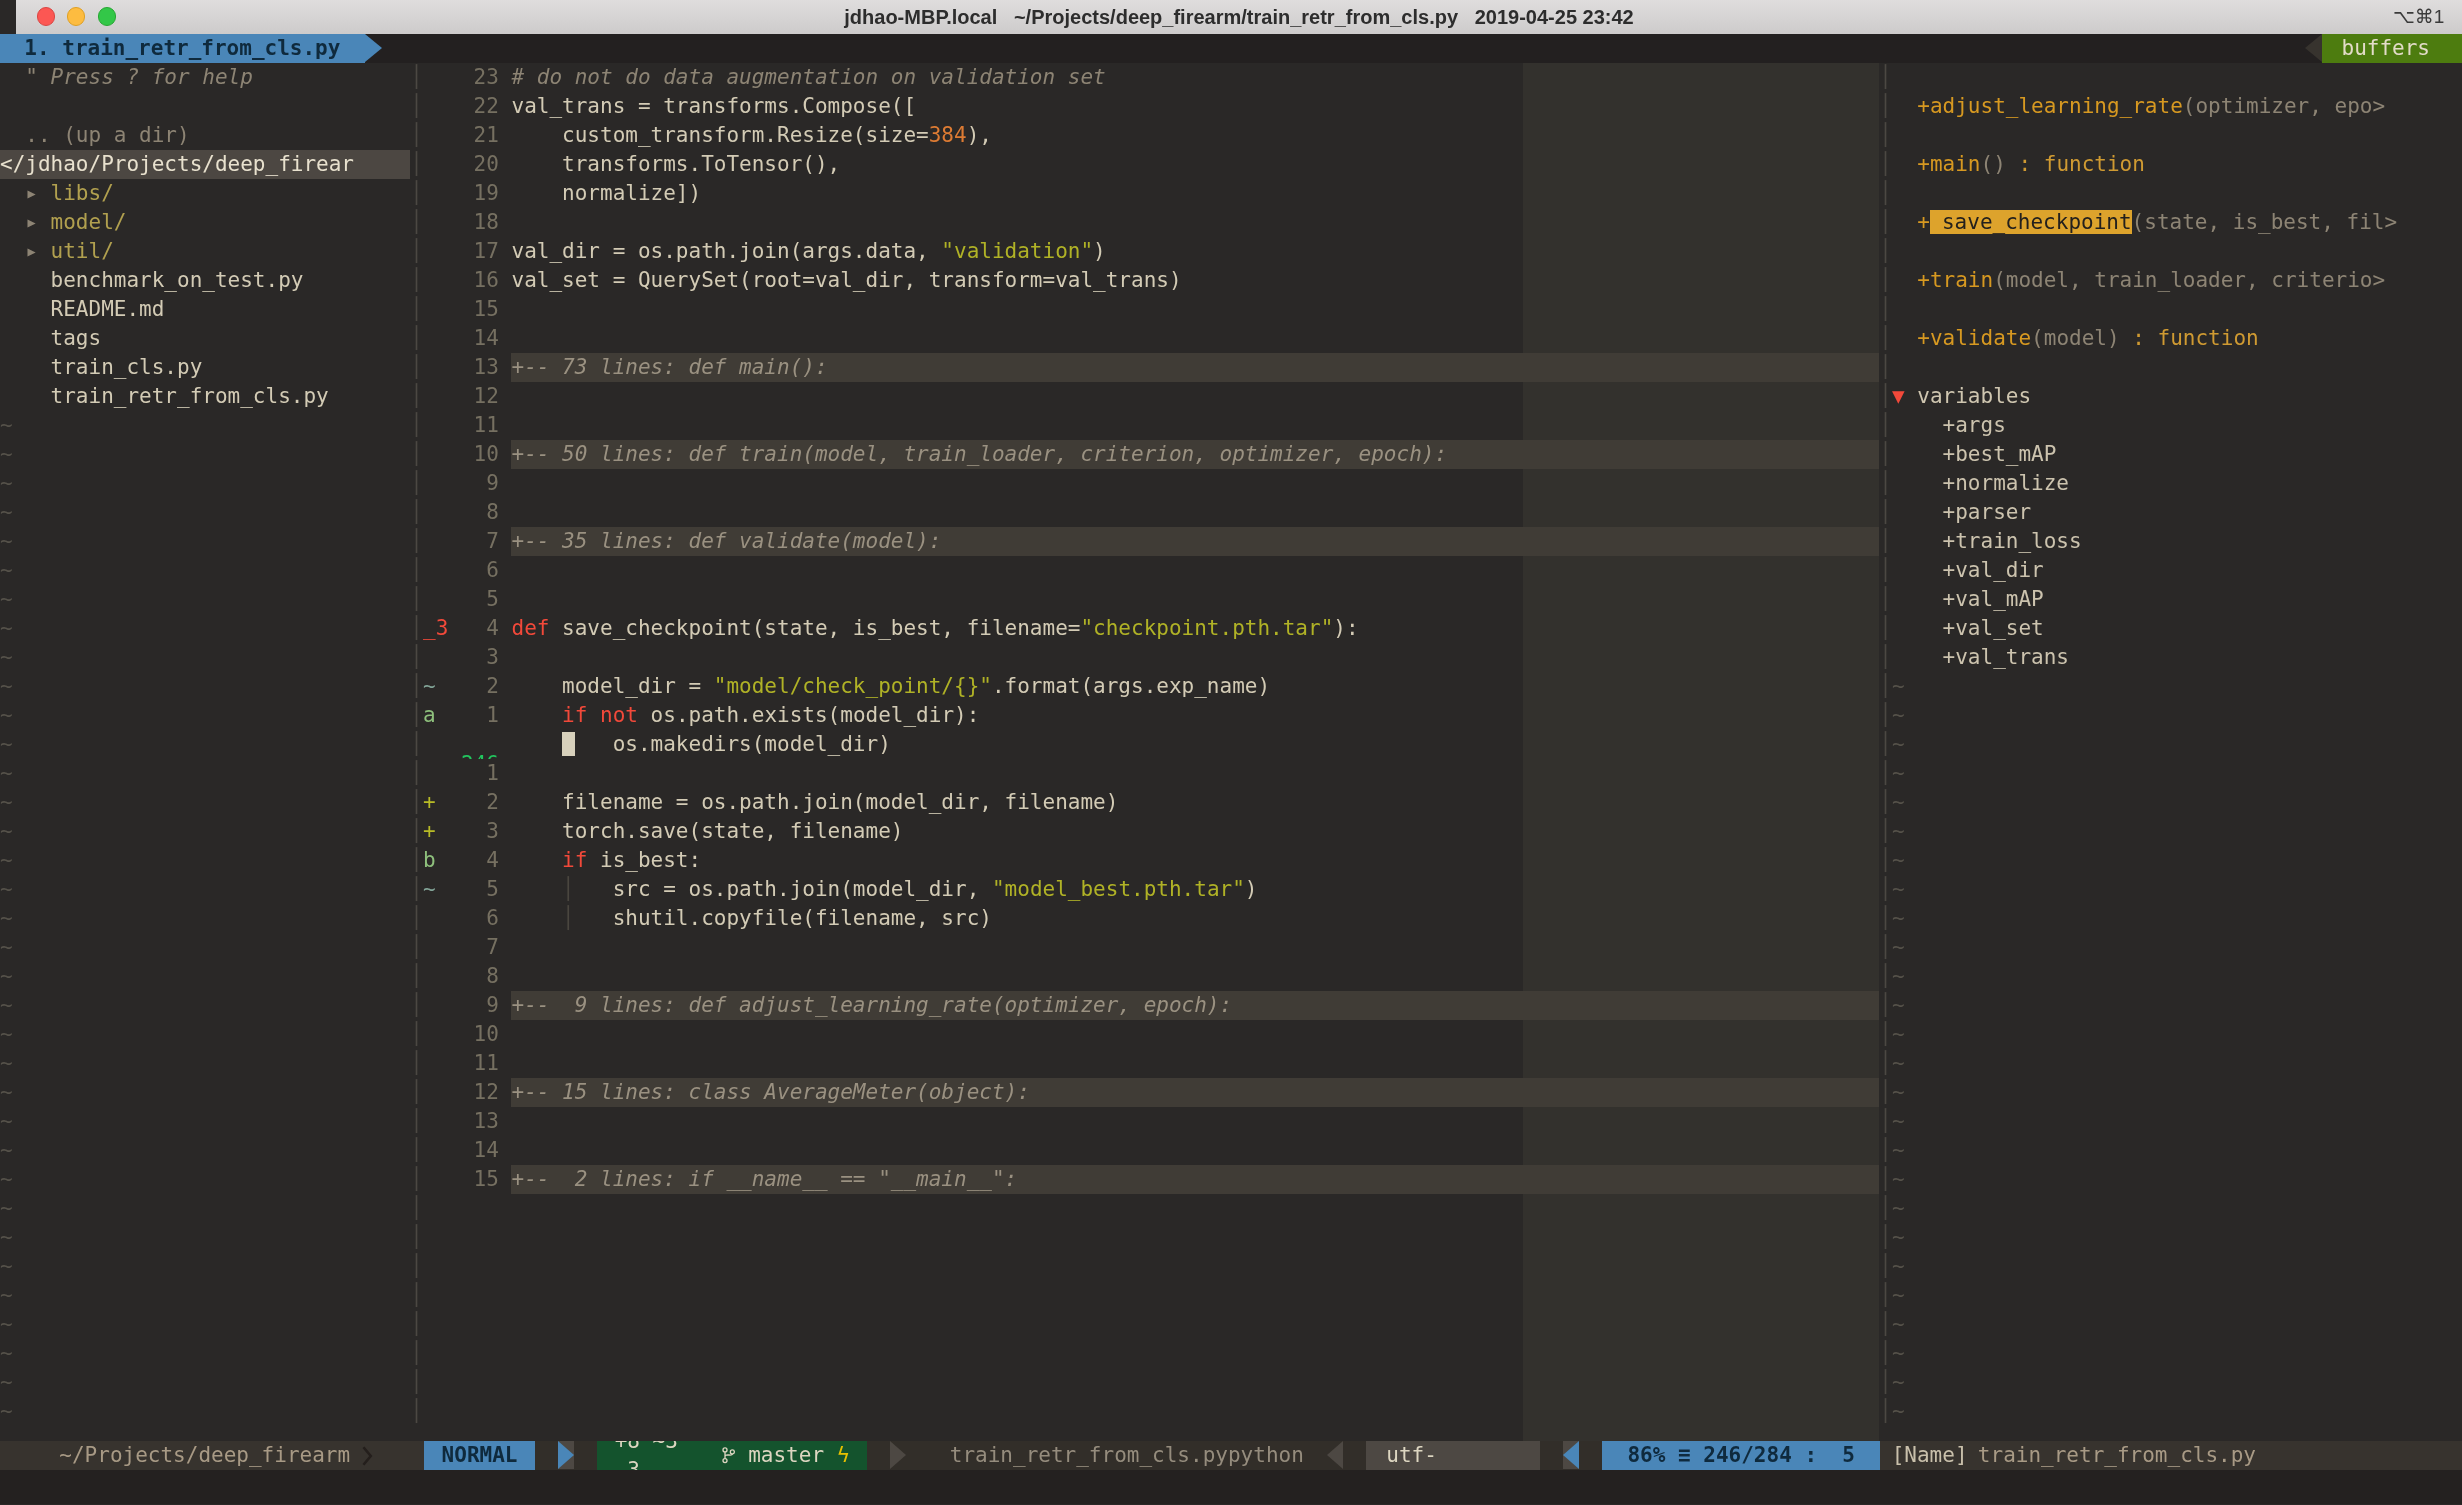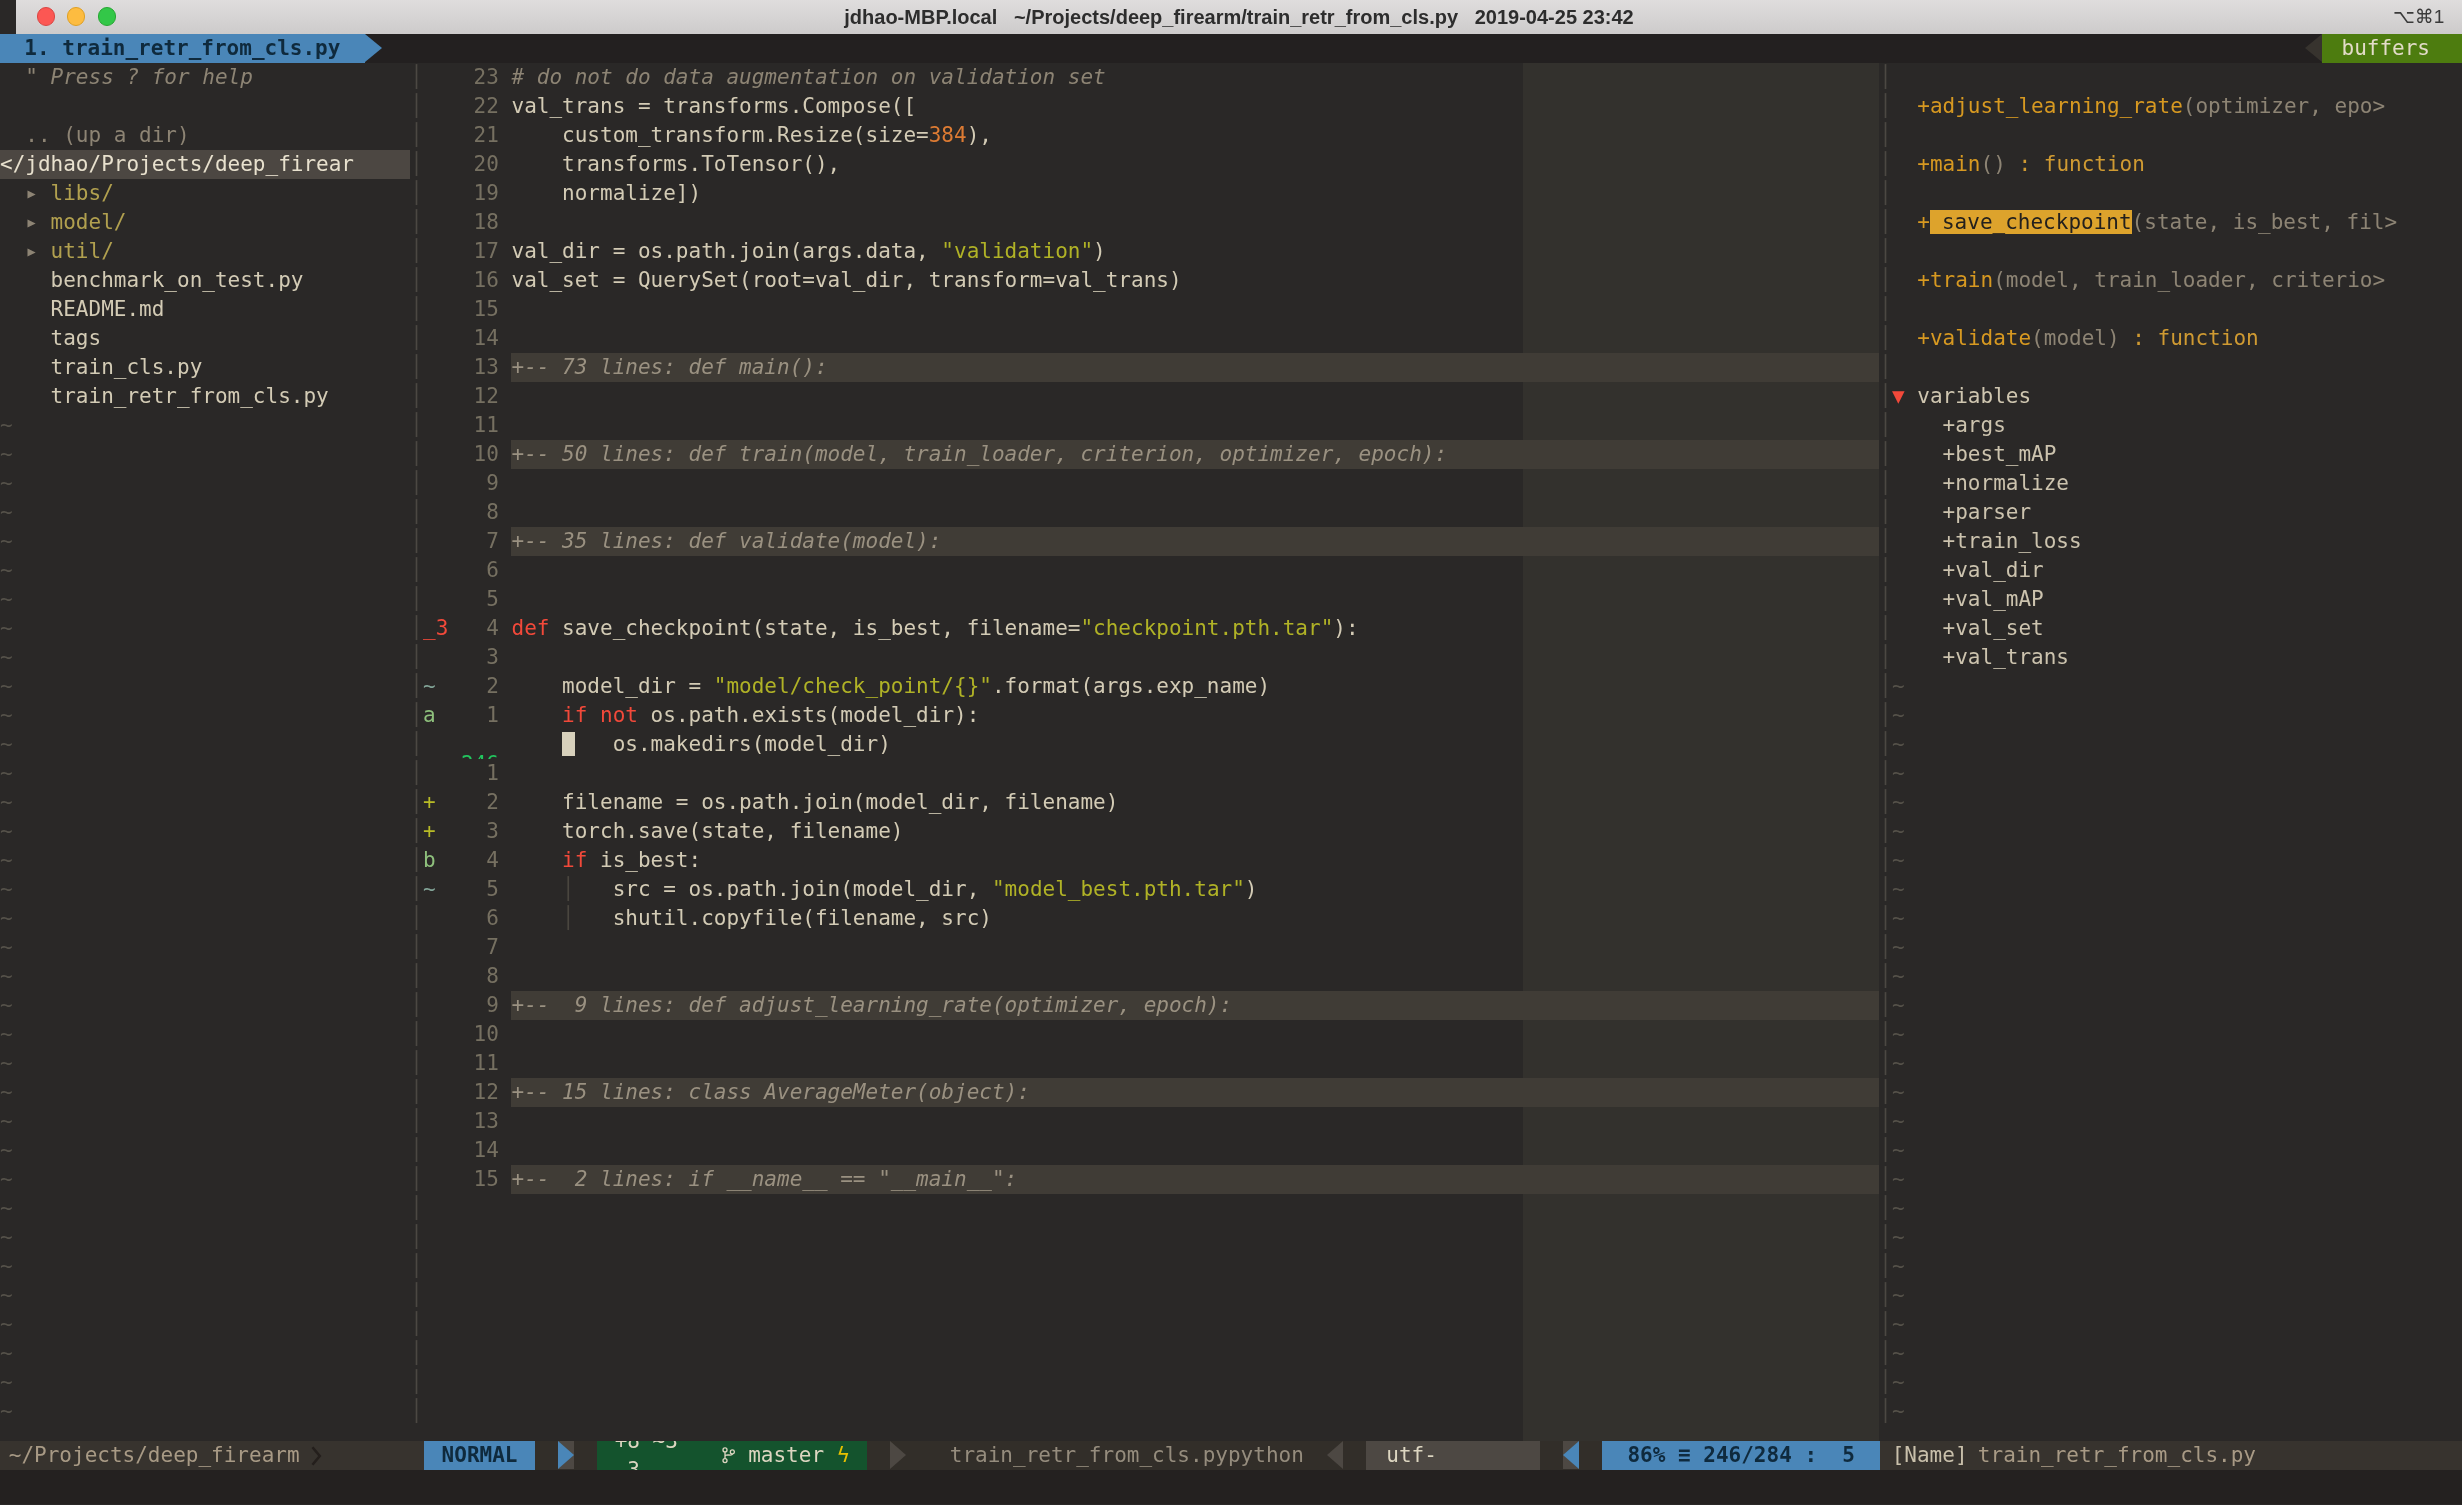--- a/index.html
+++ b/index.html
@@ -74,21 +74,21 @@
   
   .s-tag{color:#d79921;}
   .s-taghl{background:#dda32c;color:#23201d;padding-left:12px;}
   .s-kind{color:#cf9a32;}
   .s-hdr-arrow{color:#f2493a;}
   .s-hdr{color:#cfc6b0;}
   .s-var{color:#ccc3ae;}
 
   
   #statusline{position:absolute;top:1407px;left:0;width:2462px;height:29px;display:flex;overflow:hidden;}
-  #st-tree{width:424px;background:#37332e;color:#a89a85;display:flex;align-items:center;flex:none;}
+  #st-tree{width:424px;background:#37332e;color:#a89a85;display:flex;align-items:center;flex:none;justify-content:center;}
   #st-tree .txt{margin-left:8.8px;white-space:pre;}
   #st-tree svg{margin-left:11.7px;}
   #st-main{width:1456px;display:flex;background:#322e29;flex:none;align-items:stretch;gap:23px;}
   #st-mode{background:#4a86b8;color:#0f2a3d;font-weight:bold;padding:0 17.6px;line-height:29px;}
   .str{width:0;height:0;border-top:14.7px solid transparent;border-bottom:14.7px solid transparent;flex:none;}
   #tr-mode{border-left:16px solid #4a86b8;background:#4d4843;}
   #st-b{background:#14532d;color:#ddd6c1;display:flex;align-items:center;gap:13px;padding:0 17.6px;line-height:29px;}
   #tr-b{border-left:16px solid #4d4843;}
   #st-c{flex:1;display:flex;align-items:center;color:#958c7d;}
   #st-file{margin-left:20.5px;}

